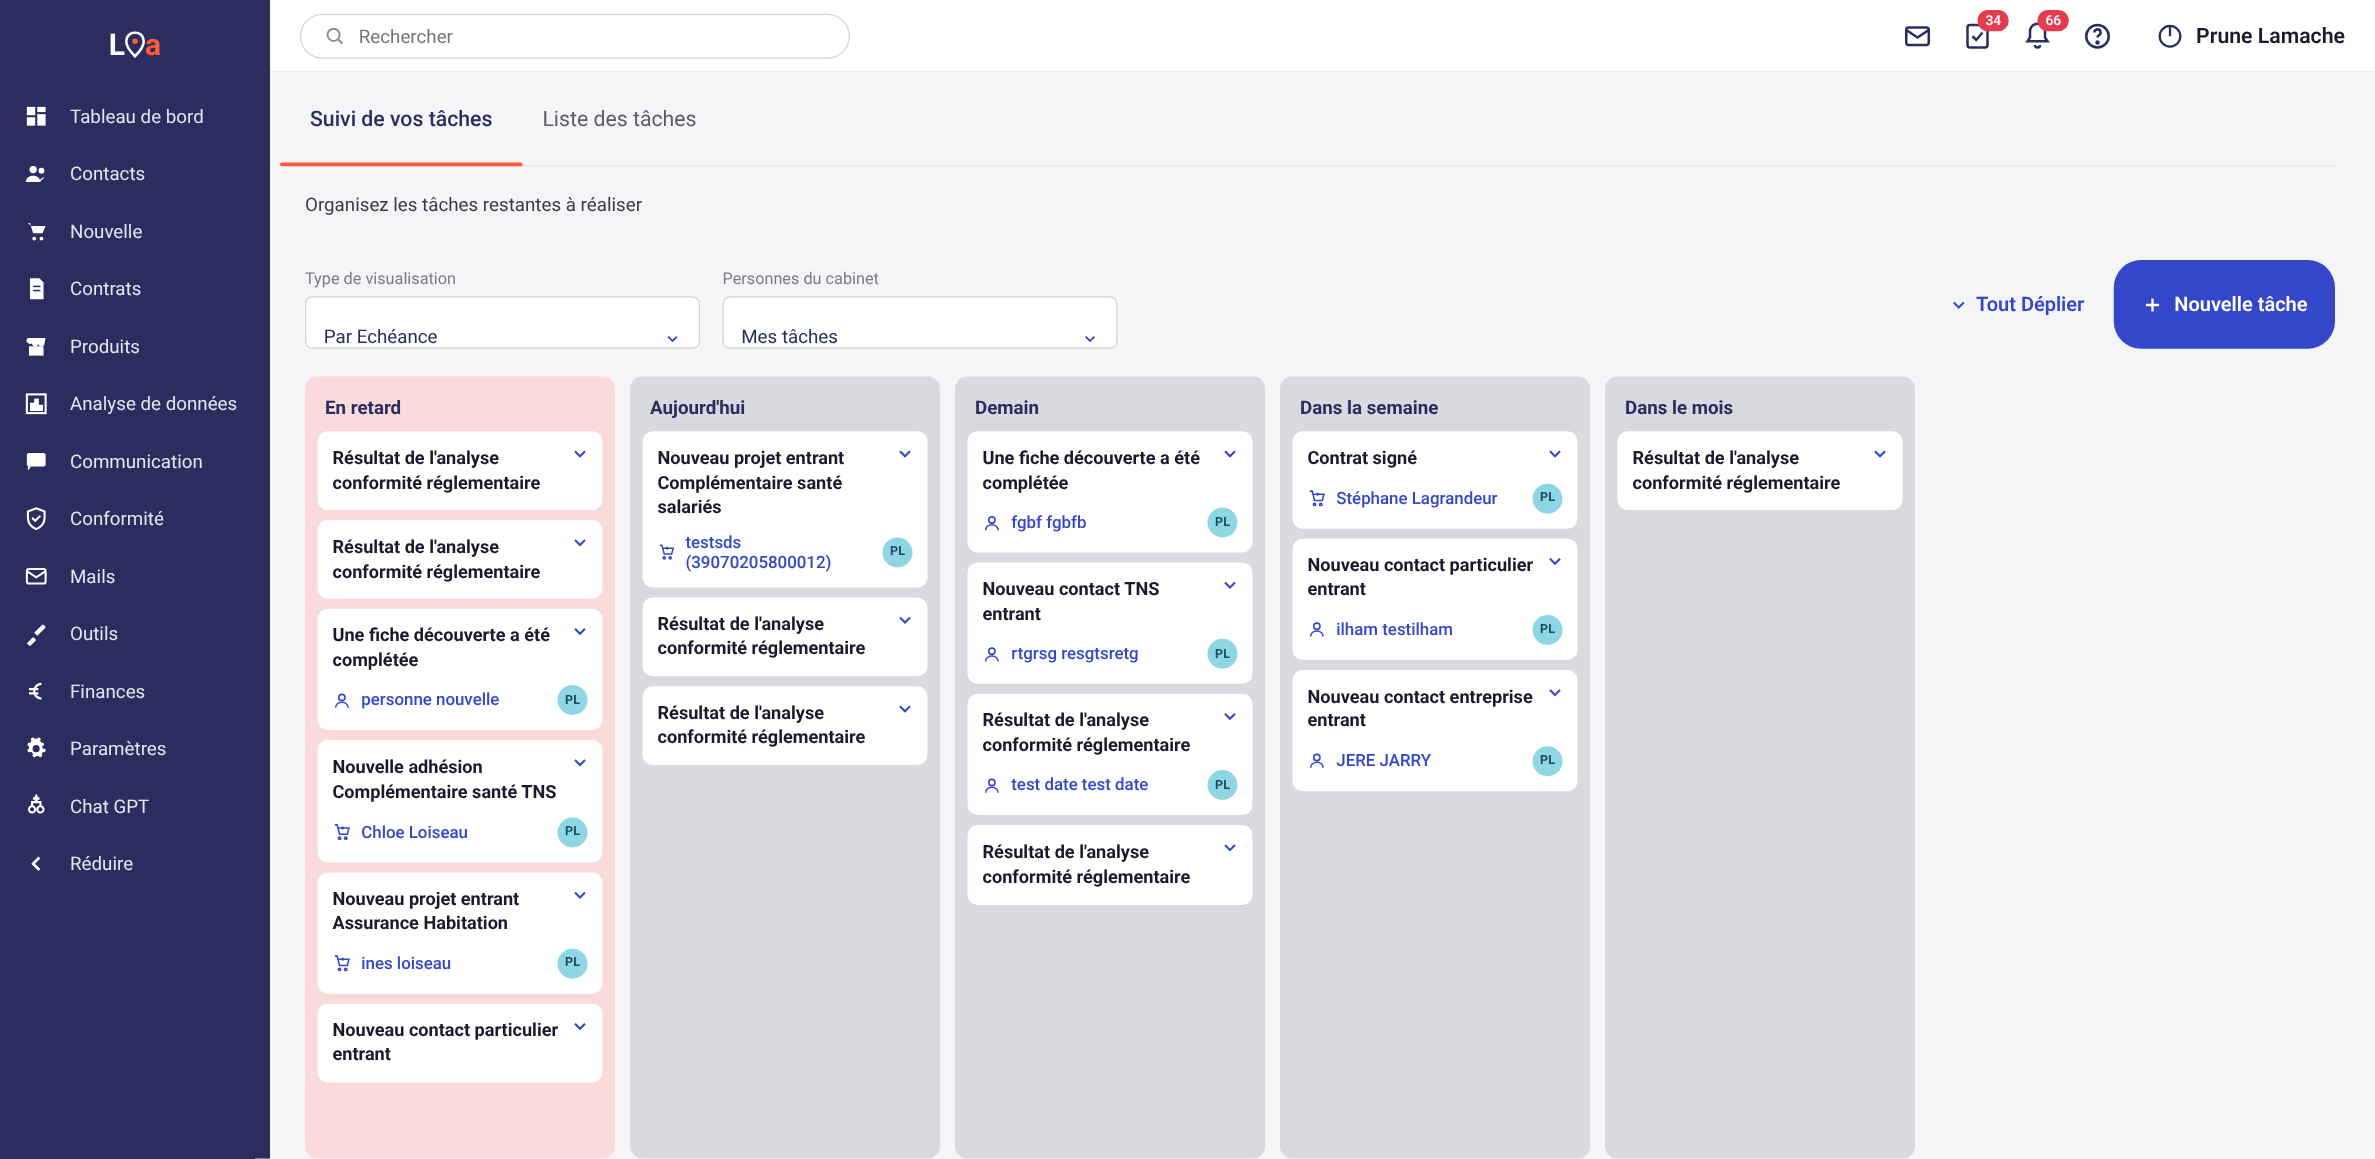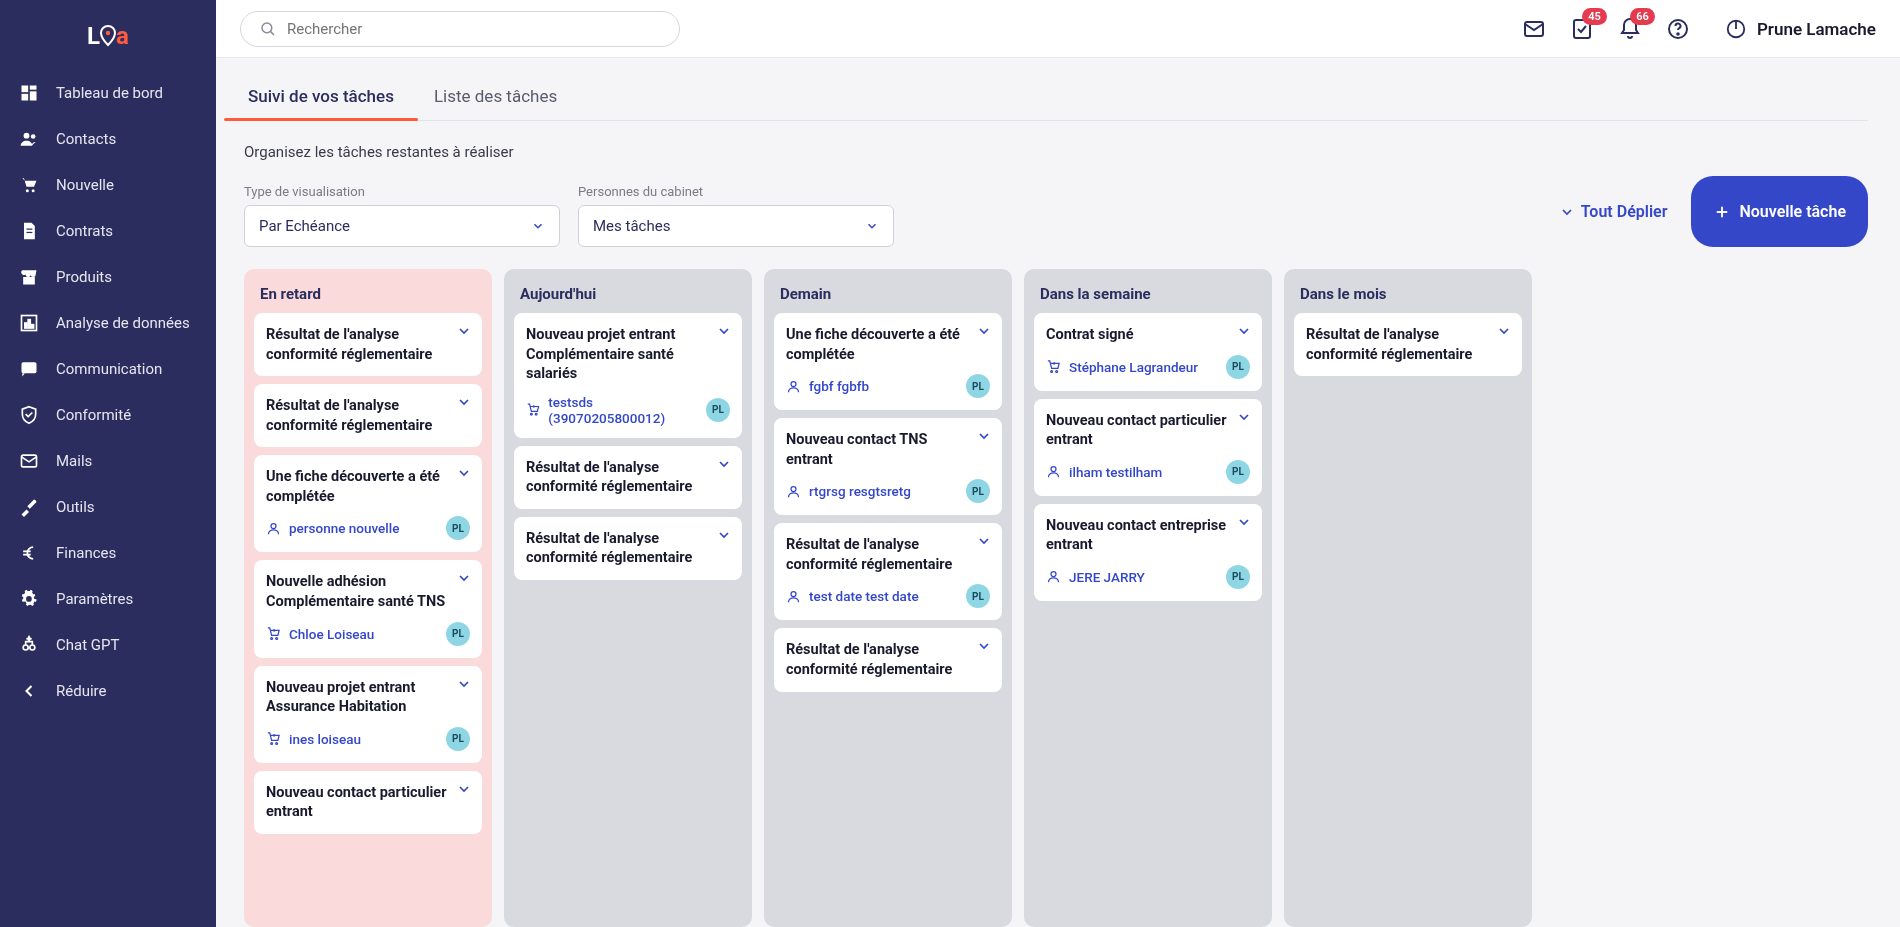--- a/index.html
+++ b/index.html
@@ -18,28 +18,28 @@
 .search { flex:0 0 440px; display:flex; align-items:center; gap:10px; border:1px solid #d5d6de; border-radius:24px; padding:8px 18px; color:#8a8b98; }
 .search input { border:none; outline:none; font-size:15px; flex:1; background:transparent; color:#0369a1; }
 .header-spacer { flex:1; }
 .header-icons { display:flex; align-items:center; gap:22px; }
 .icon-btn { position:relative; width:26px; height:26px; display:inline-flex; align-items:center; justify-content:center; cursor:pointer; color:#2a2d5e; }
 .badge { position:absolute; top:-8px; right:-12px; background:#e43b4f; color:#fff; font-size:11px; font-weight:600; padding:2px 6px; border-radius:10px; min-width:22px; text-align:center; }
 .user { display:flex; align-items:center; gap:10px; font-size:17px; font-weight:600; color:#1a1a2e; margin-left:12px; cursor:pointer; }
 
 .content { padding:18px 32px 0 28px; overflow:hidden; flex:1; display:flex; flex-direction:column; }
 .tabs { display:flex; gap:32px; border-bottom:1px solid #e2e2e8; margin-bottom:22px; }
-.tab { padding:10px 4px 14px 4px; font-size:17px; color:#5a5b6e; cursor:pointer; position:relative; }
+.tab { padding:10px 4px 26px 4px; font-size:17px; color:#5a5b6e; cursor:pointer; position:relative; }
 .tab.active { color:#2a2d5e; font-weight:500; }
 .tab.active::after { content:""; position:absolute; left:-20px; right:-20px; bottom:-1px; height:3px; background:#ff5a3c; border-radius:2px; }
-.subtitle { font-size:15px; color:#3a3b4a; margin-bottom:15px; }
+.subtitle { font-size:15px; color:#3a3b4a; margin-bottom:35px; }
 .filters-row { display:flex; align-items:flex-end; gap:18px; margin-bottom:22px; }
 .filter-group { display:flex; flex-direction:column; gap:6px; }
 .filter-label { font-size:13px; color:#7a7b88; }
-.select { width:316px; height:42px; border:1px solid #d0d1da; border-radius:6px; background:#fff; display:flex; align-items:center; justify-content:space-between; padding:0 14px; font-size:15px; color:#2a2d5e; cursor:pointer; }
+.select { width:316px; height:42px; border:1px solid #d0d1da; border-radius:6px; background:#fff; display:flex; align-items:flex-end; justify-content:space-between; padding:0 14px; font-size:15px; color:#2a2d5e; cursor:pointer; }
 .filters-right { margin-left:auto; display:flex; align-items:center; gap:24px; }
 .link-btn { display:flex; align-items:center; gap:6px; color:#3447c9; font-size:16px; font-weight:600; cursor:pointer; }
 .primary-btn { background:#3447c9; color:#fff; border:none; border-radius:22px; padding:26px 22px; font-size:16px; font-weight:600; display:flex; align-items:center; gap:8px; cursor:pointer; }
 
 .board { display:flex; gap:12px; overflow-x:auto; flex:1; padding-bottom:0; }
 .column { width:248px; flex-shrink:0; border-radius:10px; padding:10px; }
 .column.late { background:#fadada; }
 .column.normal { background:#d8dadf; }
 .col-title { font-size:15px; font-weight:700; color:#2a2d5e; padding:6px 6px 10px 6px; }
 .card { background:#fff; border-radius:8px; padding:12px 12px; margin-bottom:8px; position:relative; cursor:pointer; }
@@ -219,21 +219,21 @@
             <svg width="24" height="24" viewBox="0 0 24 24" fill="none" stroke="#2a2d5e" stroke-width="2">
               <rect x="3" y="5" width="18" height="14" rx="2"></rect>
               <path d="M3 7l9 6 9-6"></path>
             </svg>
           </span>
         <span class="icon-btn">
           <svg width="24" height="24" viewBox="0 0 24 24" fill="none" stroke="#2a2d5e" stroke-width="2">
               <rect x="4" y="3" width="16" height="18" rx="2"></rect>
               <path d="M8 12l3 3 5-6"></path>
             </svg>
-          <span class="badge">45</span>
+          <span class="badge">34</span>
         </span>
         <span class="icon-btn">
           <svg width="24" height="24" viewBox="0 0 24 24" fill="none" stroke="#2a2d5e" stroke-width="2">
               <path d="M6 8a6 6 0 1 1 12 0v5l2 3H4l2-3V8z"></path>
               <path d="M10 19a2 2 0 0 0 4 0"></path>
             </svg>
           <span class="badge">66</span>
         </span>
         <span class="icon-btn">
             <svg width="24" height="24" viewBox="0 0 24 24" fill="none" stroke="#2a2d5e" stroke-width="2">

